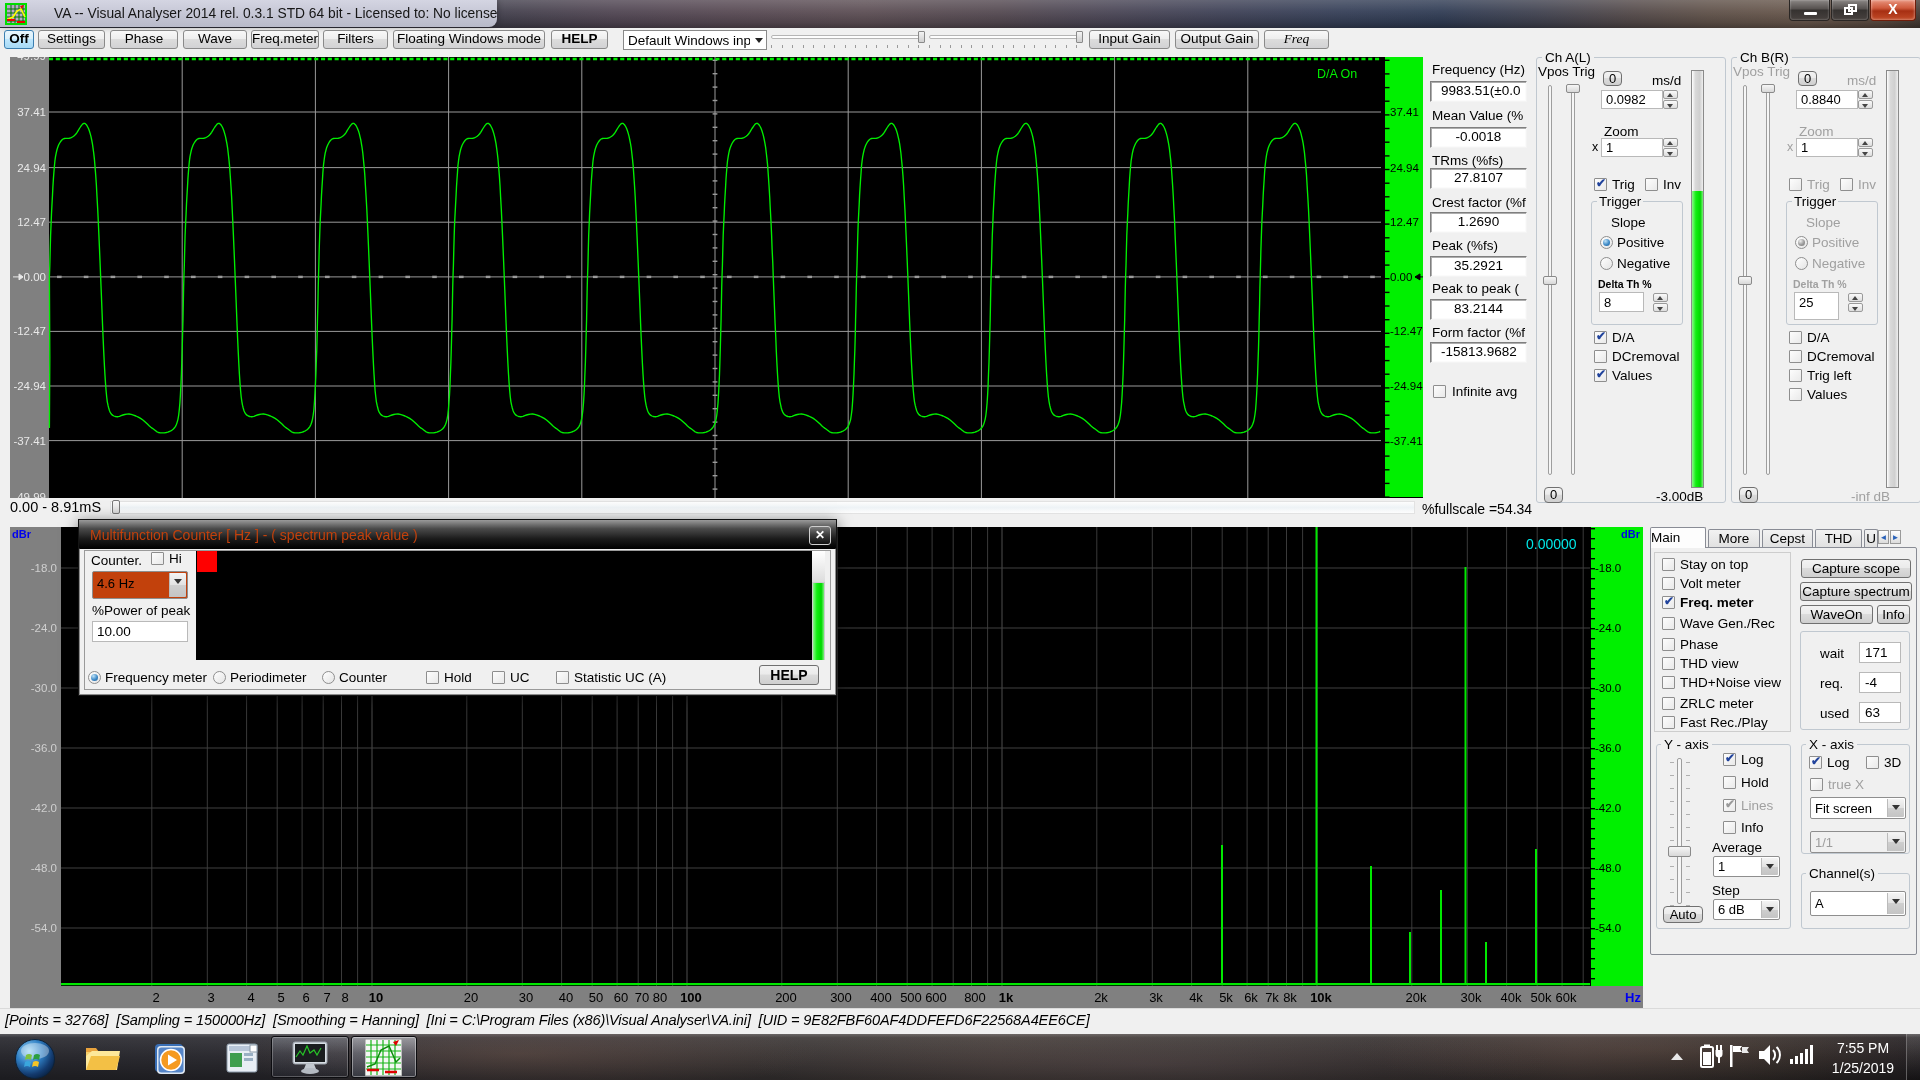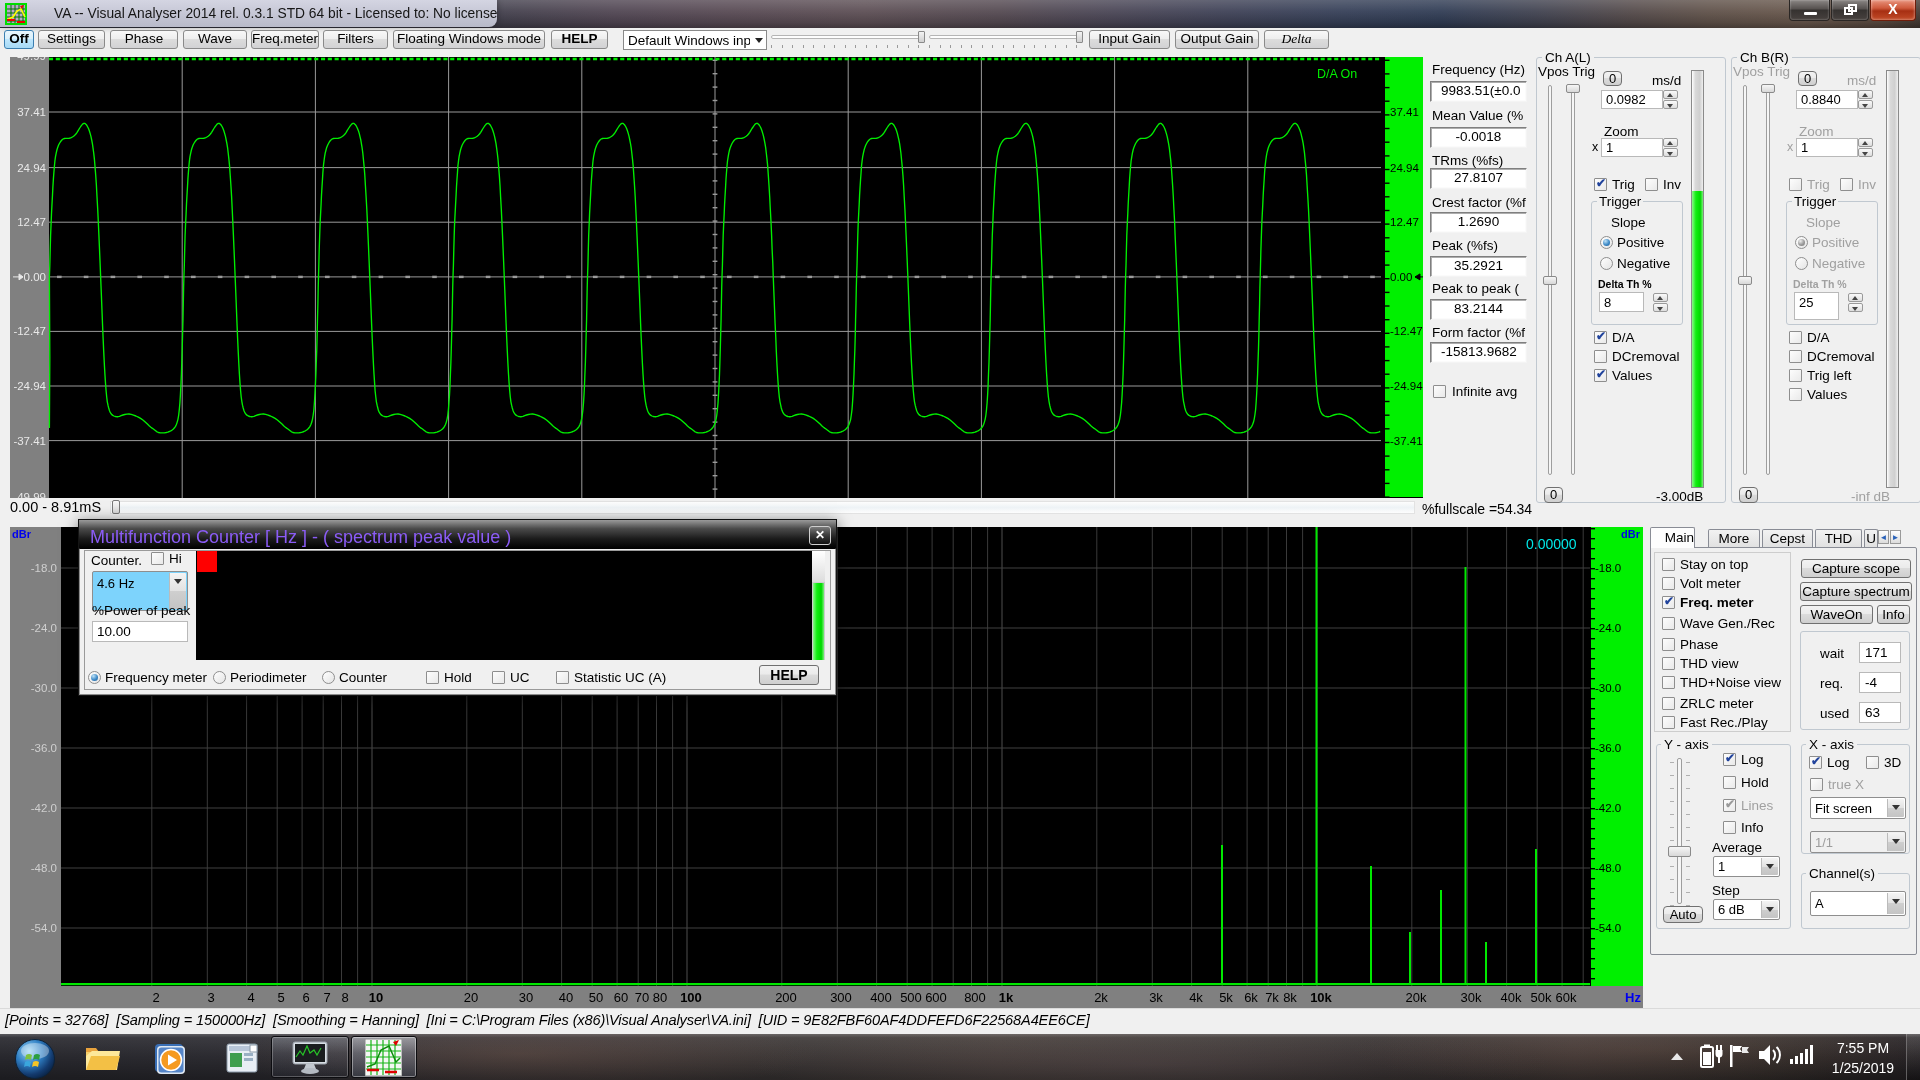--- a/index.html
+++ b/index.html
@@ -98,21 +98,21 @@
     <div class="abs" style="left:84.0px;top:0;width:1px;height:3px;background:#9a9a9a"></div>
     <div class="abs" style="left:94.5px;top:0;width:1px;height:3px;background:#9a9a9a"></div>
     <div class="abs" style="left:105.0px;top:0;width:1px;height:3px;background:#9a9a9a"></div>
     <div class="abs" style="left:115.5px;top:0;width:1px;height:3px;background:#9a9a9a"></div>
     <div class="abs" style="left:126.0px;top:0;width:1px;height:3px;background:#9a9a9a"></div>
     <div class="abs" style="left:136.5px;top:0;width:1px;height:3px;background:#9a9a9a"></div>
     <div class="abs" style="left:147.0px;top:0;width:1px;height:3px;background:#9a9a9a"></div>
   </div>
 <div class="abs tb" style="left:1089px;top:30px;width:81px;">Input Gain</div>
 <div class="abs tb" style="left:1175px;top:30px;width:84px;">Output Gain</div>
-<div class="abs tb" style="left:1264px;top:30px;width:65px;"><i style="font-family:'Liberation Serif',serif">Delta</i></div>
+<div class="abs tb" style="left:1264px;top:30px;width:65px;"><i style="font-family:'Liberation Serif',serif">Freq</i></div>
 <svg class="abs" style="left:10px;top:57px" width="1413" height="441" viewBox="0 0 1413 441" font-family="Liberation Sans, sans-serif">
     <rect x="0" y="0" width="1413" height="441" fill="#000"></rect>
     <rect x="0" y="0" width="39" height="441" fill="#808080"></rect>
     <rect x="1375" y="0" width="38" height="440" fill="#00f000"></rect>
     <g stroke="#9a9a9a" stroke-width="1">
       <line x1="39" y1="55" x2="1371" y2="55"></line>
       <line x1="39" y1="110.6" x2="1371" y2="110.6"></line>
       <line x1="39" y1="165.2" x2="1371" y2="165.2"></line>
       <line x1="39" y1="219.9" x2="1371" y2="219.9"></line>
       <line x1="39" y1="274.4" x2="1371" y2="274.4"></line>
@@ -590,21 +590,21 @@
     <text x="1262" y="475" fill="#000" font-size="13" text-anchor="middle">7k</text>
     <text x="1280" y="475" fill="#000" font-size="13" text-anchor="middle">8k</text>
     <text x="1311" y="475" fill="#000" font-size="13" font-weight="bold" text-anchor="middle">10k</text>
     <text x="1406" y="475" fill="#000" font-size="13" text-anchor="middle">20k</text>
     <text x="1461" y="475" fill="#000" font-size="13" text-anchor="middle">30k</text>
     <text x="1501" y="475" fill="#000" font-size="13" text-anchor="middle">40k</text>
     <text x="1531" y="475" fill="#000" font-size="13" text-anchor="middle">50k</text>
     <text x="1556" y="475" fill="#000" font-size="13" text-anchor="middle">60k</text>
     <text x="1631" y="475" fill="#0000ee" font-size="13" font-weight="bold" text-anchor="end">Hz</text>
   </svg>
-<div class="abs" style="left:1650px;top:527px;width:45px;height:21px;background:#fdfdfd;border:1px solid #898c95;border-bottom:none;border-radius:2px 2px 0 0;font-size:13.5px;text-align:right;line-height:19px;z-index:3">Main</div>
+<div class="abs" style="left:1650px;top:527px;width:56px;height:21px;background:#fdfdfd;border:1px solid #898c95;border-bottom:none;border-radius:2px 2px 0 0;font-size:13.5px;text-align:left;line-height:19px;z-index:3">Main</div>
 <div class="abs" style="left:1708px;top:529px;width:52px;height:19px;background:linear-gradient(#f2f2f2,#e0e0e0);border:1px solid #898c95;border-bottom:none;border-radius:2px 2px 0 0;font-size:13.5px;text-align:center;line-height:17px;overflow:hidden">More</div>
 <div class="abs" style="left:1762px;top:529px;width:51px;height:19px;background:linear-gradient(#f2f2f2,#e0e0e0);border:1px solid #898c95;border-bottom:none;border-radius:2px 2px 0 0;font-size:13.5px;text-align:center;line-height:17px;overflow:hidden">Cepst</div>
 <div class="abs" style="left:1815px;top:529px;width:47px;height:19px;background:linear-gradient(#f2f2f2,#e0e0e0);border:1px solid #898c95;border-bottom:none;border-radius:2px 2px 0 0;font-size:13.5px;text-align:center;line-height:17px;overflow:hidden">THD</div>
 <div class="abs" style="left:1864px;top:529px;width:14px;height:19px;background:linear-gradient(#f2f2f2,#e0e0e0);border:1px solid #898c95;border-bottom:none;border-radius:2px 2px 0 0;font-size:13.5px;text-align:center;line-height:17px;overflow:hidden">U</div>
 <div class="abs" style="left:1878px;top:530px;width:11px;height:14px;background:linear-gradient(#fff,#dcdcdc);border:1px solid #9a9a9a;font-size:8px;color:#2a62b9;text-align:center;line-height:13px">◄</div>
 <div class="abs" style="left:1890px;top:530px;width:11px;height:14px;background:linear-gradient(#fff,#dcdcdc);border:1px solid #9a9a9a;font-size:8px;color:#2a62b9;text-align:center;line-height:13px">►</div>
 <div class="abs" style="left:1650px;top:547px;width:267px;height:408px;background:#f0f0f0;border:1px solid #898c95;border-radius:0 2px 2px 2px"></div>
 <div class="abs" style="left:1654px;top:552px;width:137px;height:180px;border:1px solid #cdcdcd;background:#f0f0f0"></div>
 <div class="abs cb" style="left:1662px;top:558px"></div>
 <div class="abs lbl" style="left:1680px;top:557px;">Stay on top</div>
@@ -716,21 +716,21 @@
   </div>
 <div class="abs gb" style="left:1801px;top:873px;width:109px;height:56px"></div>
 <div class="abs lbl" style="left:1806px;top:866px;background:#f0f0f0;padding:0 3px">Channel(s)</div>
 <div class="abs combo" style="left:1810px;top:891px;width:96px;height:25px;background:#fff">
     <div class="tx" style="top:4px">A</div>
     <div class="ar" style="width:17px"></div>
   </div>
 <div class="abs" style="left:0;top:0;width:1920px;height:1080px;z-index:9;pointer-events:none">
     <div class="abs" style="left:78px;top:519px;width:759px;height:177px;background:#f0f0f0;border:1px solid #141414;box-shadow:0 3px 14px rgba(0,0,0,.55),inset 0 0 0 1px #8c8c8c"></div>
     <div class="abs" style="left:79px;top:520px;width:757px;height:29px;background:linear-gradient(#9a9a9a,#4a4a4a 30%,#1b1b1b 65%,#000);border-radius:1px"></div>
-    <div class="abs" style="left:90px;top:527px;font-size:18px;color:#8b5cf6;white-space:nowrap">Multifunction Counter [ Hz ] - ( spectrum peak value )</div>
+    <div class="abs" style="left:90px;top:527px;font-size:14px;color:#c2410c;white-space:nowrap">Multifunction Counter [ Hz ] - ( spectrum peak value )</div>
     <div class="abs" style="left:809px;top:526px;width:22px;height:19px;background:linear-gradient(#7b7b7b,#3f3f3f 45%,#101010);border:1px solid #cfcfcf;border-radius:3px;color:#fff;font-size:12px;font-weight:bold;text-align:center;line-height:17px">✕</div>
     <div class="abs" style="left:84px;top:550px;width:747px;height:140px;background:#f0f0f0;border:1px solid #9a9a9a"></div>
     <div class="abs" style="left:196px;top:551px;width:628px;height:109px;background:#000"></div>
     <div class="abs" style="left:197px;top:551px;width:20px;height:21px;background:#f00"></div>
     <div class="abs" style="left:812px;top:551px;width:13px;height:109px;background:linear-gradient(#fff,#ddd 28%,#ccc 29%)"></div>
     <div class="abs" style="left:813px;top:583px;width:11px;height:77px;background:linear-gradient(to right,#8cf78c,#12ef12 35%,#00d800 75%,#7af07a)"></div>
     <div class="abs rd" style="left:88px;top:671px">
       <div class="rdon"></div>
     </div>
     <div class="abs lbl" style="left:105px;top:670px;">Frequency meter</div>
@@ -741,21 +741,21 @@
     <div class="abs cb" style="left:426px;top:671px"></div>
     <div class="abs lbl" style="left:444px;top:670px;">Hold</div>
     <div class="abs cb" style="left:492px;top:671px"></div>
     <div class="abs lbl" style="left:510px;top:670px;">UC</div>
     <div class="abs cb" style="left:556px;top:671px"></div>
     <div class="abs lbl" style="left:574px;top:670px;">Statistic UC (A)</div>
     <div class="abs b7" style="left:759px;top:665px;width:60px;height:20px;line-height:18px;font-size:14px;font-weight:bold">HELP</div>
     <div class="abs lbl" style="left:91px;top:553px">Counter.</div>
     <div class="abs cb" style="left:151px;top:552px"></div>
     <div class="abs lbl" style="left:169px;top:551px;">Hi</div>
-    <div class="abs combo" style="left:92px;top:571px;width:96px;height:40px;background:#7dd3fc">
+    <div class="abs combo" style="left:92px;top:571px;width:96px;height:28px;background:#c2410c">
       <div class="tx" style="top:4px">4.6 Hz</div>
       <div class="ar" style="width:17px"></div>
     </div>
     <div class="abs lbl" style="left:92px;top:603px">%Power of peak</div>
     <div class="abs flat" style="left:92px;top:621px;width:96px;height:21px;font-size:13.5px">
       <div style="margin:2px 12px 0 4px">10.00</div>
     </div>
   </div>
 <div class="abs" style="left:0;top:1008px;width:1920px;height:26px;background:#f0f0f0;border-top:1px solid #dadada"></div>
 <div class="abs" style="left:5px;top:1012px;font-size:14.6px;font-style:italic;white-space:nowrap;letter-spacing:-0.15px">[Points = 32768]&nbsp;&nbsp;[Sampling = 150000Hz]&nbsp;&nbsp;[Smoothing = Hanning]&nbsp;&nbsp;[Ini = C:\Program Files (x86)\Visual Analyser\VA.ini]&nbsp;&nbsp;[UID = 9E82FBF60AF4DDFEFD6F22568A4EE6CE]</div>

